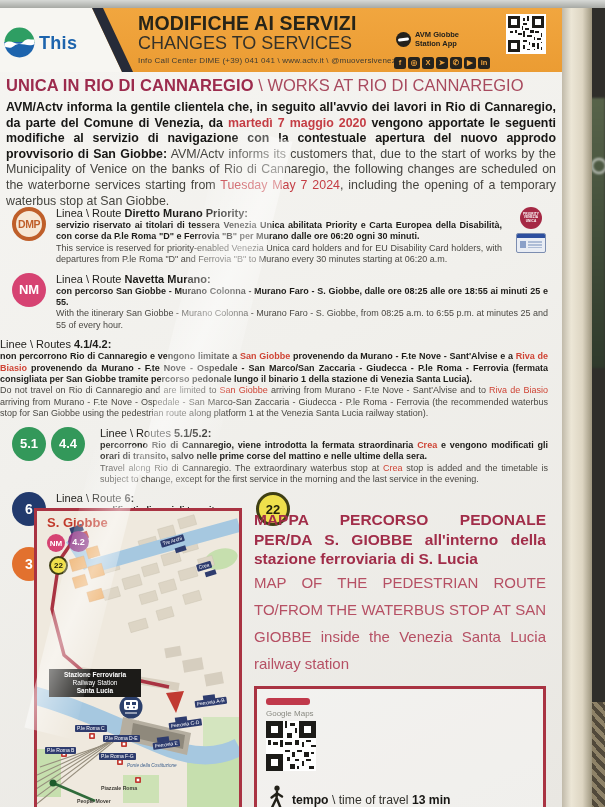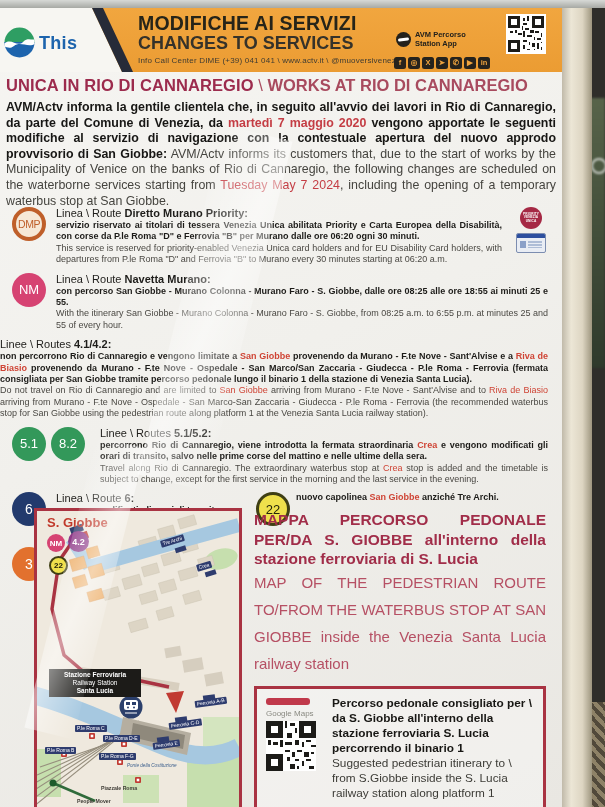--- a/index.html
+++ b/index.html
@@ -31,47 +31,47 @@
   .banner{position:absolute;left:0;top:0;width:562px;height:64px;
           background:linear-gradient(#f1a63f,#eb9c33)}
   .wedge{position:absolute;left:0;top:0;width:140px;height:64px;background:#f7f6f2;
          clip-path:polygon(0 0,92px 0,122px 64px,0 64px)}
   .wedge-stripe{position:absolute;left:0;top:0;width:140px;height:64px;background:#262b38;
          clip-path:polygon(92px 0,103px 0,133px 64px,122px 64px)}
   .actv-logo{position:absolute;left:4px;top:19px;width:31px;height:31px}
   .actv-word{position:absolute;left:39px;top:25px;font-size:18px;font-weight:800;color:#1d64ad;letter-spacing:.3px}
   .banner-center{position:absolute;left:138px;top:5px;width:258px;text-align:left;white-space:nowrap}
   .bt-it{font-size:19.5px;font-weight:800;color:#262419;letter-spacing:.2px;line-height:21px}
-  .bt-en{font-size:18px;font-weight:700;color:#35322a;line-height:19px}
+  .bt-en{font-size:18px;font-weight:400;color:#35322a;line-height:19px}
   .contact{font-size:8px;color:#3e3b32;margin-top:3px;letter-spacing:.2px}
   .banner-right{position:absolute;left:392px;right:10px;top:0;bottom:0}
   .app-row{position:absolute;left:4px;top:23px;display:flex;gap:4px;align-items:center}
   .avm-dot{width:15px;height:15px;border-radius:50%;background:#23211c;position:relative;flex:0 0 15px}
   .avm-dot::after{content:"";position:absolute;left:2px;top:6px;width:11px;height:3px;background:#fff;border-radius:2px;transform:rotate(-8deg)}
   .app-txt{font-size:7.5px;font-weight:700;color:#23211c;line-height:8.5px}
   .qr-big{position:absolute;right:6px;top:6px;width:40px;height:40px;background:#fff;padding:2px;box-sizing:border-box}
   .social-row{position:absolute;left:2px;bottom:3px;display:flex;gap:2px}
   .s-ico{width:12px;height:12px;border-radius:2.5px;background:#26231d;color:#f0a43e;
          font-size:7.5px;font-weight:700;display:flex;align-items:center;justify-content:center;line-height:1}
   
   .h1{position:absolute;left:6px;top:68px;width:552px;white-space:nowrap}
   .h1 .t1{font-size:16.5px;font-weight:800;color:#9c2b4d;letter-spacing:.1px}
   .h1 .sep{font-size:16.5px;color:#a84a5e}
-  .h1 .t2{font-size:16.5px;font-weight:700;color:#a84a5e}
+  .h1 .t2{font-size:16.5px;font-weight:400;color:#a84a5e}
   .intro{position:absolute;left:6px;top:92px;width:550px;font-size:12.4px;line-height:15.6px;text-align:justify}
   .intro .it{font-weight:700;color:#171614}
   .intro .en{font-weight:400;color:#45443f}
   .date-red{color:#c43d44}
   
   .secs{position:absolute;left:0;top:192px;width:562px}
   .sec{display:flex;margin-top:7px}
   .badges{flex:0 0 56px;display:flex;justify-content:flex-start;padding-left:12px;box-sizing:border-box;gap:5px}
   .badges.double{flex:0 0 100px}
   .badge{width:34px;height:34px;border-radius:50%;display:flex;align-items:center;justify-content:center;
-         color:#fff;font-weight:400;font-size:14px;flex:0 0 auto}
+         color:#fff;font-weight:700;font-size:14px;flex:0 0 auto}
   .b-dmp{background:#f6e8d6;border:4px solid #bf5f2a;color:#bf5f2a;font-size:10.5px;width:26px;height:26px;letter-spacing:-.5px}
   .b-nm{background:#d64372;font-size:13px}
   .b-41,.b-42{background:#8e3a88;font-size:13px}
   .b-51,.b-52{background:#33985a;font-size:13px}
   .b-6{background:#223a6d}
   .b-22{background:#efe04c;color:#23230a;border:3px solid #3f3f14;width:28px;height:28px;font-size:13px}
   .b-3{background:#e2712e}
   .stext{flex:1;padding-right:60px;position:relative}
   .stext.narrowpad{padding-right:14px}
   .stitle{font-size:11px;color:#1e1d1a;line-height:13px}
@@ -174,21 +174,21 @@
       <span class="actv-word">This</span>
       <div class="banner-center">
         <div class="bt-it">MODIFICHE AI SERVIZI</div>
         <div class="bt-en">CHANGES TO SERVICES</div>
         <div class="contact">Info Call Center DIME (+39) 041 041 \ www.actv.it \ @muoversivenezia</div>
       </div>
       <div class="banner-right">
         <div class="app-row">
           <span class="avm-dot"></span>
           <span class="app-txt">
-            <div>AVM Percorso</div>
+            <div>AVM Giobbe</div>
             <div>Station App</div>
           </span>
         </div>
         <div class="qr-big">
           <svg width="36" height="36" viewBox="0 0 21 21" shape-rendering="crispEdges">
             <rect width="21" height="21" fill="#fff"></rect>
             <g fill="#1c1b18">
               <rect x="0" y="0" width="7" height="7"></rect>
                 <rect x="14" y="0" width="7" height="7"></rect>
                 <rect x="0" y="14" width="7" height="7"></rect>
@@ -280,21 +280,21 @@
         <div class="stext narrowpad">
           <div class="stitle"><span class="pre">Linee \ Routes </span><span class="main">4.1/4.2:</span></div>
           <div class="sbody-it"><span>non percorrono Rio di Cannaregio e vengono limitate a </span><span class="red">San Giobbe</span><span> provenendo da Murano - F.te Nove - Sant'Alvise e a </span><span class="red">Riva de Biasio</span><span> provenendo da Murano - F.te Nove - Ospedale - San Marco/San Zaccaria - Giudecca - P.le Roma - Ferrovia (fermata consigliata per San Giobbe tramite percorso pedonale lungo il binario 1 della stazione di Venezia Santa Lucia).</span></div>
           <div class="sbody-en"><span>Do not travel on Rio di Cannaregio and are limited to </span><span class="red">San Giobbe</span><span> arriving from Murano - F.te Nove - Sant'Alvise and to </span><span class="red">Riva de Biasio</span><span> arriving from Murano - F.te Nove - Ospedale - San Marco-San Zaccaria - Giudecca - P.le Roma - Ferrovia (the recommended waterbus stop for San Giobbe using the pedestrian route along platform 1 at the Venezia Santa Lucia railway station).</span></div>
         </div>
       </div>
 
       <div class="sec">
         <div class="badges double">
           <span class="badge b-51">5.1</span>
-          <span class="badge b-52">8.2</span>
+          <span class="badge b-52">4.4</span>
         </div>
         <div class="stext narrowpad">
           <div class="stitle"><span class="pre">Linee \ Routes </span><span class="main">5.1/5.2:</span></div>
           <div class="sbody-it"><span>percorrono Rio di Cannaregio, viene introdotta la fermata straordinaria </span><span class="red">Crea</span><span> e vengono modificati gli orari di transito, salvo nelle prime corse del mattino e nelle ultime della sera.</span></div>
           <div class="sbody-en"><span>Travel along Rio di Cannaregio. The extraordinary waterbus stop at </span><span class="red">Crea</span><span> stop is added and the timetable is subject to change, except for the first service in the morning and the last service in the evening.</span></div>
         </div>
       </div>
 
       <div class="row-split">
         <div class="half-l">
@@ -305,21 +305,20 @@
             <div class="stitle"><span class="pre">Linea \ Route </span><span class="main">6:</span></div>
             <div class="sbody-it">vengono modificati gli orari di transito.</div>
             <div class="sbody-en">The timetable of services are subject to change.</div>
           </div>
         </div>
         <div class="half-r">
           <div class="badges">
               <span class="badge b-22">22</span>
             </div>
           <div class="stext narrowpad">
-            <div class="sbody-it"><span>nuovo capolinea </span><span class="red">San Giobbe</span><span> anziché Tre Archi.</span></div>
           </div>
         </div>
       </div>
 
       <div class="sec">
         <div class="badges">
             <span class="badge b-3">3</span>
           </div>
         <div class="stext narrowpad">
           <div class="stitle"><span class="pre">Linea \ Route </span><span class="main">3:</span></div>
@@ -486,24 +485,20 @@
                     <rect x="15" y="17" width="1" height="2"></rect>
                       <rect x="17" y="16" width="2" height="1"></rect>
                       <rect x="10" y="18" width="2" height="2"></rect>
                     <rect x="13" y="19" width="1" height="1"></rect>
                       <rect x="19" y="13" width="1" height="1"></rect>
                       <rect x="18" y="19" width="2" height="1"></rect>
                   </g>
                 </svg>
               </div>
             </div>
-            <div class="ib-text">
-              <div class="ib-it">Percorso pedonale consigliato per \ da S. Giobbe all'interno della stazione ferroviaria S. Lucia percorrendo il binario 1</div>
-              <div class="ib-en">Suggested pedestrian itinerary to \ from S.Giobbe inside the S. Lucia railway station along platform 1</div>
-            </div>
           </div>
           <div class="walkrow">
             <span class="walk-ic">
               <svg width="16" height="26" viewBox="0 0 16 26">
                 <circle cx="9" cy="3.2" r="2.6" fill="#222018"></circle>
                 <path d="M9 6.5 L8.6 13 M8.8 8.5 L3.6 12.5 M8.8 8.2 L14 11.5 M8.6 13 L3.8 23 M8.6 13 L12.6 23" stroke="#222018" stroke-width="2.4" stroke-linecap="round" fill="none"></path>
               </svg>
             </span>
             <div class="wlines">
               <div><span class="wl-b">tempo</span><span class="wl-n"> \ </span><span class="wl-n">time of travel </span><span class="wl-b">13 min</span></div>

